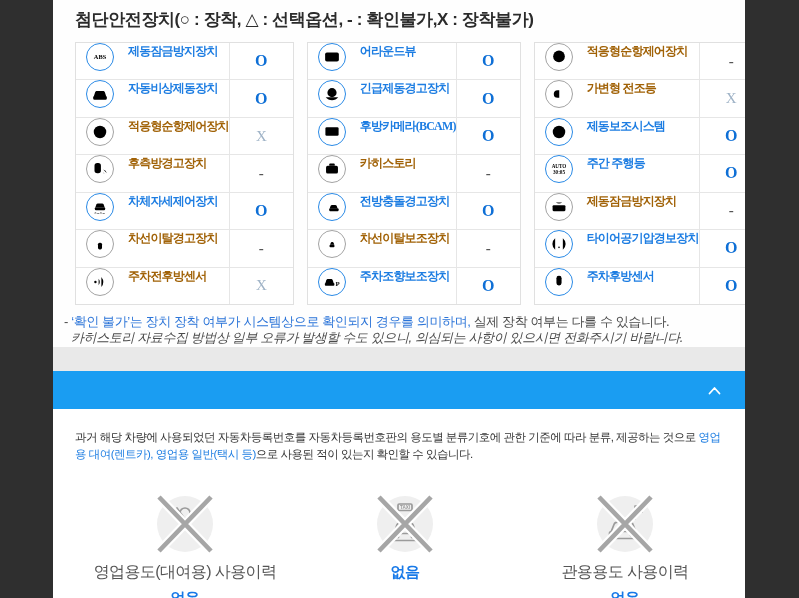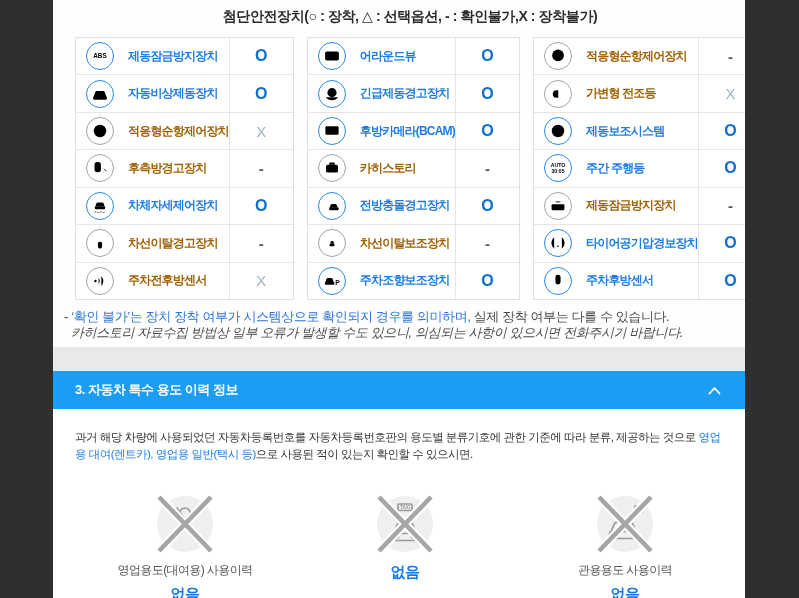--- a/index.html
+++ b/index.html
@@ -2,24 +2,24 @@
 <html><head>
 <meta charset="utf-8">
 <style>
   * { margin:0; padding:0; box-sizing:border-box; }
   html,body { width:799px; height:598px; overflow:hidden; }
   body { background:#2f2f2f; font-family:"Liberation Sans","DejaVu Sans",sans-serif; }
   .content-col { position:absolute; left:53px; top:0; width:692px; height:598px; background:#e9e9e9; }
 
   
   .top-card { background:#fefefe; height:347px; overflow:hidden; }
-  .legend { padding:8px 0 0 22px; font-size:14px; font-weight:bold; color:#2b2b2b; letter-spacing:-0.4px;text-align:center; }
+  .legend { padding:8px 0 0 22px; font-size:17px; font-weight:bold; color:#2b2b2b; letter-spacing:-0.4px; }
   .tables { display:flex; gap:13px; margin:11px 22px 0 22px; }
   .dev-table { flex:1; height:263px; border:1px solid #e0e0e0; background:#fff; display:flex; flex-direction:column; }
-  .dev-row { flex:1; display:flex; align-items:center; border-top:1px solid #e6e6e6; padding-left:10px; background:#fff; }
+  .dev-row { flex:1; display:flex; border-top:1px solid #e6e6e6; padding-left:10px; background:#fff;font-family:Liberation Serif, serif; }
   .dev-row:first-child { border-top:none; }
   .dev-icon { width:28px; height:28px; border-radius:50%; border:1.5px solid #a3a3a3; color:#9c9c9c;
               display:flex; align-items:center; justify-content:center; flex:0 0 auto; }
   .dev-icon svg { width:22px; height:22px; display:block; }
   .dev-label { margin-left:14px; font-size:12px; font-weight:bold; color:#a16207; letter-spacing:-0.8px; white-space:nowrap; }
   .dev-status { margin-left:auto; width:64px; align-self:stretch; border-left:1px solid #e6e6e6;
                 display:flex; align-items:center; justify-content:center; font-size:15px; color:#666; }
   .st-on  .dev-icon { border-color:#2a8ae6; color:#2a8ae6; }
   .st-on  .dev-label { color:#1d7de2; }
   .st-on  .dev-status { color:#0e6fd6; font-weight:bold; font-size:16px; }
@@ -39,21 +39,21 @@
   .sec3-chevron { margin-left:auto; width:13px; height:9px; }
   .sec3-chevron svg { display:block; }
   .sec3-body { background:#fff; height:190px; padding:0 22px; overflow:hidden; }
   .sec3-desc { padding-top:20px; font-size:11.5px; line-height:17px; letter-spacing:-0.5px; color:#333; }
   .sec3-desc .hl { color:#1d7de2; }
   .usage-row { display:flex; width:660px; margin:28px auto 0; }
   .usage-item { flex:1; display:flex; flex-direction:column; align-items:center; }
   .usage-icon svg { display:block; }
   .usage-icon .glyph { fill:none; stroke:#9b9b9b; stroke-width:1.7; stroke-linecap:round; stroke-linejoin:round; }
   .usage-icon .glyph-f { fill:#9b9b9b; stroke:none; }
-  .usage-label { margin-top:5px; font-size:12px; color:#555; letter-spacing:-0.6px; }
+  .usage-label { margin-top:5px; font-size:16px; color:#555; letter-spacing:-0.6px; }
   .usage-value { margin-top:6px; font-size:15px; font-weight:bold; color:#1779e8; letter-spacing:-0.5px; }
 </style>
 </head>
 <body>
 
 <svg width="0" height="0" style="position:absolute">
   <defs>
     <symbol id="i-abs" viewBox="0 0 24 24">
         <text x="12" y="14.5" text-anchor="middle" font-size="7" font-weight="bold" class="fil">ABS</text>
       </symbol>
@@ -366,30 +366,29 @@
     <div class="notes">
       <div><span>- </span><span class="hl">‘확인 불가’는 장치 장착 여부가 시스템상으로 확인되지 경우를 의미하며,</span><span> 실제 장착 여부는 다를 수 있습니다.</span></div>
       <div class="l2">카히스토리 자료수집 방법상 일부 오류가 발생할 수도 있으니, 의심되는 사항이 있으시면 전화주시기 바랍니다.</div>
     </div>
   </section>
 
   <div class="spacer"></div>
 
   <section>
     <div class="sec3-header">
-      <span class="sec3-title">3. 자동차 특수 용도 이력 정보</span>
       <span class="sec3-chevron">
         <svg viewBox="0 0 13 9" width="13" height="9">
             <polyline points="1.5,7.5 6.5,2 11.5,7.5" fill="none" stroke="#fff" stroke-width="1.8" stroke-linecap="round" stroke-linejoin="round"></polyline>
           </svg>
       </span>
     </div>
 
     <div class="sec3-body">
-      <p class="sec3-desc"><span>과거 해당 차량에 사용되었던 자동차등록번호를 자동차등록번호판의 용도별 분류기호에 관한 기준에 따라 분류, 제공하는 것으로 </span><span class="hl">영업용 대여(렌트카), 영업용 일반(택시 등)</span><span>으로 사용된 적이 있는지 확인할 수 있으시면.</span></p>
+      <p class="sec3-desc"><span>과거 해당 차량에 사용되었던 자동차등록번호를 자동차등록번호판의 용도별 분류기호에 관한 기준에 따라 분류, 제공하는 것으로 </span><span class="hl">영업용 대여(렌트카), 영업용 일반(택시 등)</span><span>으로 사용된 적이 있는지 확인할 수 있습니다.</span></p>
 
       <div class="usage-row">
 
         <div class="usage-item">
           <span class="usage-icon">
             <svg viewBox="0 0 74 66" width="74" height="66">
               <circle cx="37" cy="33" r="28" fill="#efefef"></circle>
               <circle class="glyph" cx="37" cy="22" r="5"></circle>
               <path class="glyph" d="M28 46c0-6.5 4-11 9-11s9 4.5 9 11"></path>
               <path class="glyph" d="M29 17L46 41"></path>

